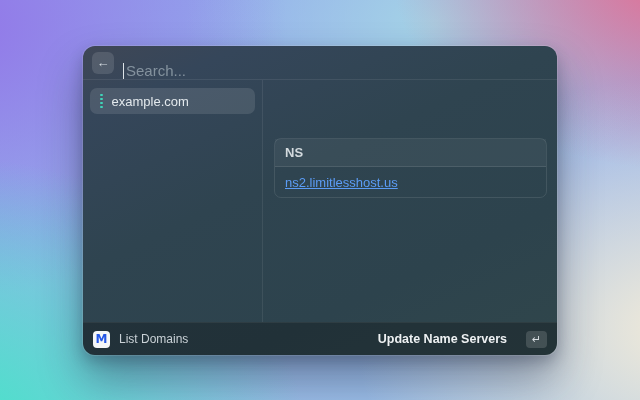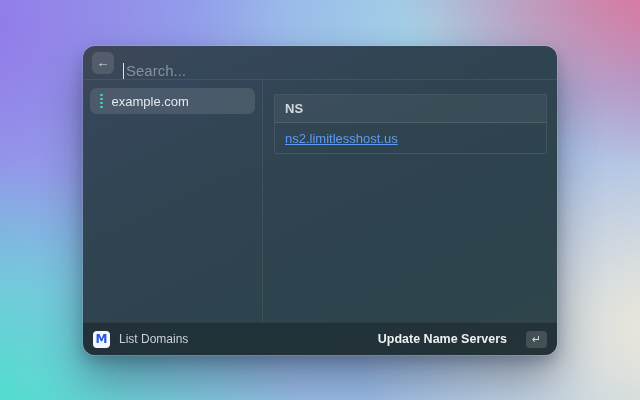--- a/index.html
+++ b/index.html
@@ -54,22 +54,23 @@
   .side-item {
     height:26px; border-radius:7px; background:rgba(255,255,255,0.11);
     display:flex; align-items:center; gap:9px; padding:0 8px; cursor:pointer;
   }
   .grip { display:flex; flex-direction:column; gap:1.5px; margin-left:2px; }
   .grip i { width:2.5px; height:2.5px; border-radius:50%; display:block; }
   .side-label { color:#e3e9ed; font-size:13px; }
 
   .main { flex:1; padding:14px 10px 10px 11px; }
   .ns-table {
-    border:1px solid rgba(255,255,255,0.10); border-radius:1px;
+    border:1px solid rgba(255,255,255,0.10); border-radius:7px;
     width:100%;
+    margin-top:44px;
   }
   .ns-head {
     background:rgba(255,255,255,0.05);
     padding:6px 10px; font-size:13px; font-weight:bold; color:#d3dade;
     border-bottom:1px solid rgba(255,255,255,0.10);
   }
   .ns-row { padding:6px 10px; border-bottom:1px solid rgba(255,255,255,0.10); }
   .ns-row:last-child { border-bottom:none; }
   .ns-link { font-size:13px; text-decoration:underline; cursor:pointer; }
 

